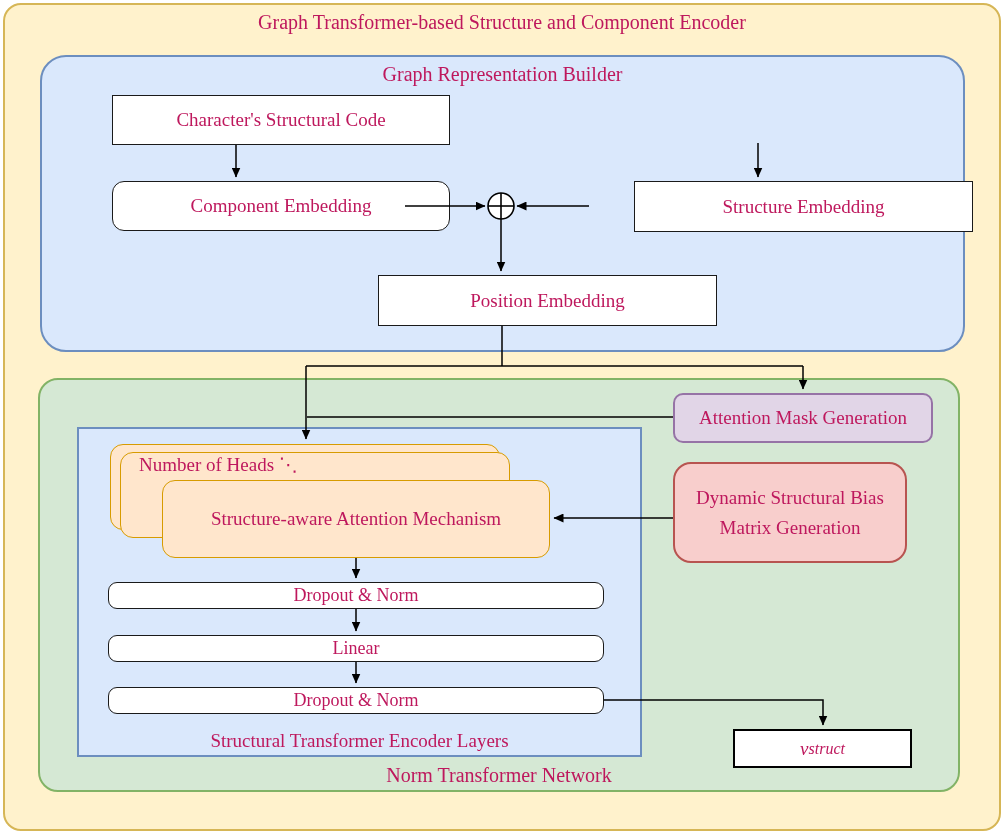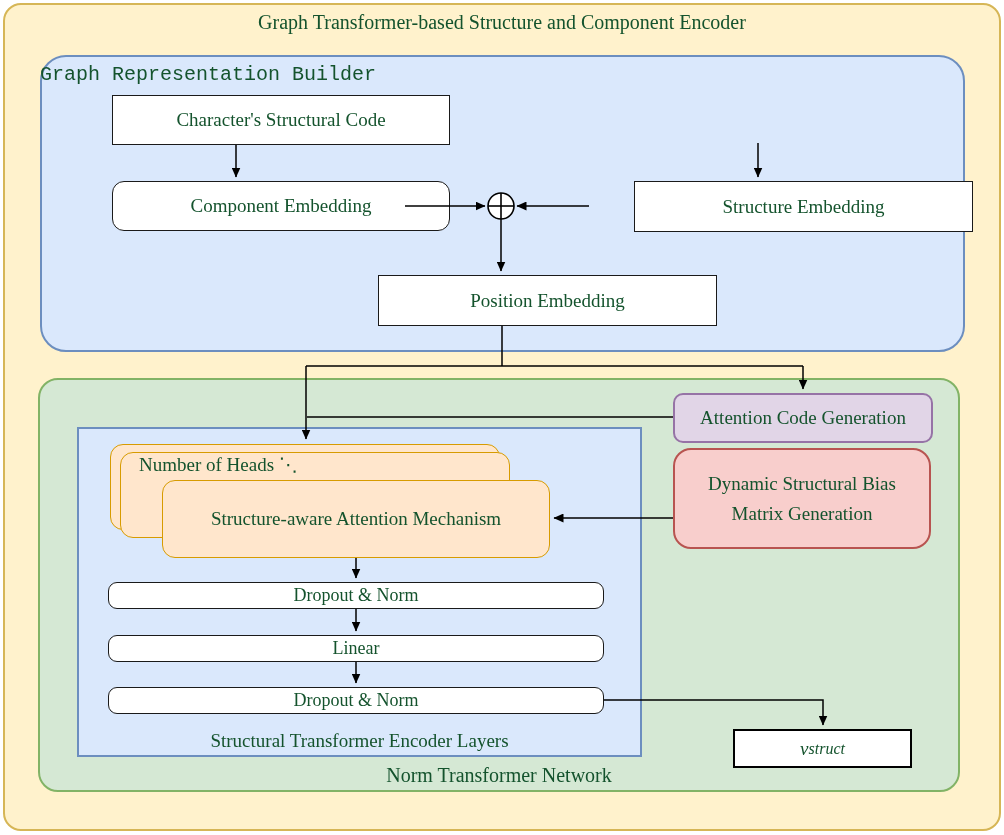--- a/index.html
+++ b/index.html
@@ -1,31 +1,31 @@
 <!DOCTYPE html>
 <html><head>
 <meta charset="utf-8">
 <style>
   html,body{margin:0;padding:0;background:#ffffff;}
   .canvas{
     position:relative;width:1004px;height:835px;
     font-family:"Liberation Serif","DejaVu Serif",serif;
-    color:#14532d;overflow:hidden;background:#ffffff;
+    color:#be185d;overflow:hidden;background:#ffffff;
   }
   .abs{position:absolute;box-sizing:border-box;}
   .outer{
     left:3px;top:3px;width:998px;height:828px;border-radius:18px;
     background:#FFF2CC;border:2px solid #D6B656;
   }
   .main-title{left:0;top:11px;width:1004px;text-align:center;font-size:20px;}
   .builder{
     left:40px;top:55px;width:925px;height:297px;border-radius:26px;
     background:#DAE8FC;border:2px solid #6C8EBF;
   }
-  .builder-title{left:40px;top:63px;width:925px;text-align:left;font-size:20px;font-family:Liberation Mono, monospace;}
+  .builder-title{left:40px;top:63px;width:925px;text-align:center;font-size:20px;}
   .network{
     left:38px;top:378px;width:922px;height:414px;border-radius:20px;
     background:#D5E8D4;border:2px solid #82B366;
   }
   .network-title{left:38px;top:764px;width:922px;text-align:center;font-size:20px;}
   .encoder{
     left:77px;top:427px;width:565px;height:330px;
     background:#DAE8FC;border:2px solid #6C8EBF;
   }
   .encoder-title{left:77px;top:730px;width:565px;text-align:center;font-size:19px;}
@@ -55,26 +55,26 @@
   <div class="abs builder-title">Graph Representation Builder</div>
 
   <div class="abs network"></div>
   <div class="abs network-title">Norm Transformer Network</div>
 
   <div class="abs node white-box" style="left:67px;top:95px;width:338px;height:50px;">Character's Structural Code</div>
   <div class="abs node white-box" style="left:67px;top:181px;width:338px;height:50px;border-radius:12px;">Component Embedding</div>
   <div class="abs node white-box" style="left:589px;top:181px;width:339px;height:51px;">Structure Embedding</div>
   <div class="abs node white-box" style="left:333px;top:275px;width:339px;height:51px;">Position Embedding</div>
 
-  <div class="abs node purple-box" style="left:673px;top:393px;width:260px;height:50px;">Attention Code Generation</div>
+  <div class="abs node purple-box" style="left:673px;top:393px;width:260px;height:50px;">Attention Mask Generation</div>
 
   <div class="abs encoder"></div>
   <div class="abs encoder-title">Structural Transformer Encoder Layers</div>
 
-  <div class="abs node red-box" style="left:673px;top:448px;width:258px;height:101px;">
+  <div class="abs node red-box" style="left:673px;top:462px;width:234px;height:101px;">
     <span style="display:block;max-width:218px;">Dynamic Structural Bias Matrix Generation</span>
   </div>
 
   <div class="abs orange-box" style="left:110px;top:444px;width:390px;height:86px;"></div>
   <div class="abs orange-box" style="left:120px;top:452px;width:390px;height:86px;"></div>
   <div class="abs heads-label" style="left:139px;top:453px;">
     <span>Number of Heads</span>
     <span>⋱</span>
   </div>
   <div class="abs node orange-box" style="left:162px;top:480px;width:388px;height:78px;">Structure-aware Attention Mechanism</div>

